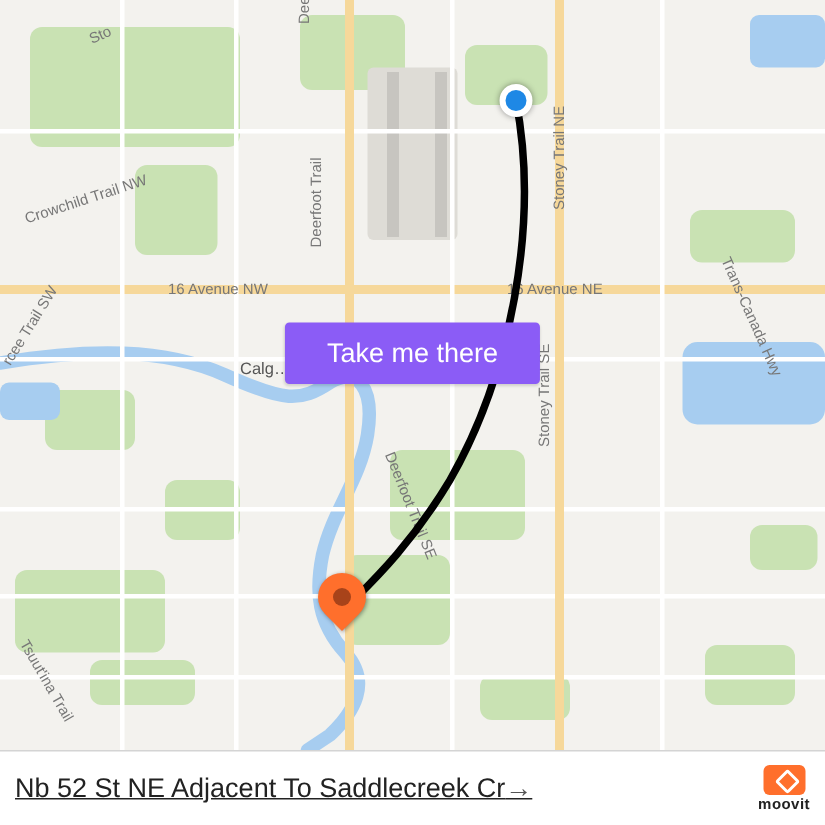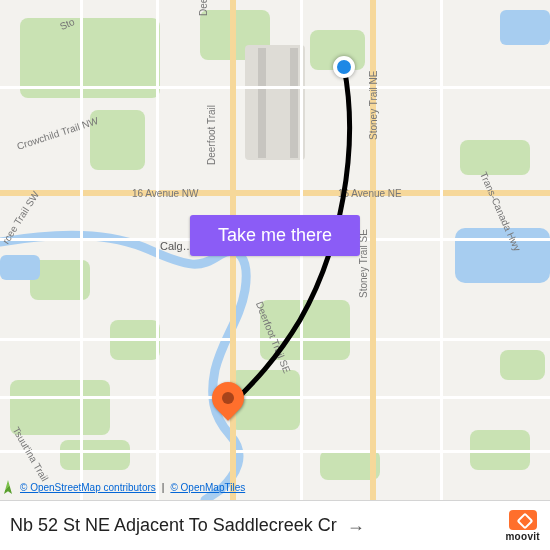--- a/index.html
+++ b/index.html
@@ -74,31 +74,31 @@
   
   .cta { position: absolute; left: 50%; top: 215px; transform: translateX(-50%); background: #8b5cf6; color: #fff; font-size: 18px; padding: 10px 28px; border-radius: 3px; white-space: nowrap; cursor: pointer; box-shadow: 0 1px 2px rgba(0,0,0,.15); }
 
   
   .attrib { position: absolute; left: 4px; bottom: 56px; display: flex; gap: 6px; font-size: 10px; color: #333; align-items: center; }
   .attrib a { color: #0366d6; text-decoration: underline; cursor: pointer; }
   .leaflet { width: 8px; height: 14px; background: linear-gradient(135deg,#7cc04b 50%,#5aa02e 50%); clip-path: polygon(50% 0,100% 100%,50% 80%,0 100%); margin-right: 2px; }
 
   
   .bottom-bar { position: absolute; left: 0; right: 0; bottom: 0; height: 50px; background: #ffffff; border-top: 1px solid #d4d4d4; display: flex; align-items: center; padding: 0 10px; gap: 10px; }
-  .route-text { flex: 1; font-size: 18px; font-weight: 400; color: #222; display: flex; align-items: center; gap: 10px; white-space: nowrap; overflow: hidden; }
+  .route-text { flex: 1; font-size: 18px; font-weight: 400; color: #222; display: flex; align-items: center; white-space: nowrap; overflow: hidden; text-decoration: underline; }
   .arrow { color: #555; }
   .moovit-logo { display: flex; flex-direction: column; align-items: center; line-height: 1; }
   .moovit-mark { width: 28px; height: 20px; background: #ff6f2c; border-radius: 4px; position: relative; }
   .moovit-mark::before { content: ""; position: absolute; left: 10px; top: 5px; width: 8px; height: 8px; border: 2px solid #fff; border-radius: 2px; transform: rotate(45deg); }
   .moovit-name { font-size: 10px; font-weight: 700; color: #222; margin-top: 2px; letter-spacing: .3px; }
 
   
   .road-label { position: absolute; font-size: 10px; color: #777; white-space: nowrap; pointer-events: none; }
   .rl1 { left: 15px; top: 128px; transform: rotate(-18deg); }   
-  .rl2 { left: 132px; top: 188px; }                              
+  .rl2 { left: 112px; top: 188px; }                              
   .rl3 { left: 338px; top: 188px; }                              
   .rl4 { left: 198px; top: 16px; transform: rotate(-90deg); transform-origin: left top; } 
   .rl5 { left: 368px; top: 140px; transform: rotate(-90deg); transform-origin: left top; }
   .rl6 { left: 488px; top: 170px; transform: rotate(66deg); transform-origin: left top; } 
   .rl7 { left: 160px; top: 240px; font-size: 11px; color: #555; }
   .rl8 { left: 264px; top: 300px; transform: rotate(68deg); transform-origin: left top; } 
   .rl9 { left: 358px; top: 298px; transform: rotate(-90deg); transform-origin: left top; }
   .rl10 { left: 206px; top: 165px; transform: rotate(-90deg); transform-origin: left top;}
   .rl11 { left: 0px; top: 240px; transform: rotate(-58deg); transform-origin: left top; } 
   .rl12 { left: 20px; top: 425px; transform: rotate(60deg); transform-origin: left top; } 
@@ -171,26 +171,20 @@
 
     <div class="marker-start" style="left:344px;top:67px"></div>
     <div class="marker-end" style="left:228px;top:414px">
       <div class="pin-body">
           <div class="pin-dot"></div>
         </div>
     </div>
 
     <div class="cta">Take me there</div>
 
-    <div class="attrib">
-      <span class="leaflet"></span>
-      <a>© OpenStreetMap contributors</a>
-      <span>|</span>
-      <a>© OpenMapTiles</a>
-    </div>
   </div>
 
   <div class="bottom-bar">
     <div class="route-text">
       <span>Nb 52 St NE Adjacent To Saddlecreek Cr</span>
       <span class="arrow">→</span>
     </div>
     <div class="moovit-logo">
       <div class="moovit-mark"></div>
       <div class="moovit-name">moovit</div>

